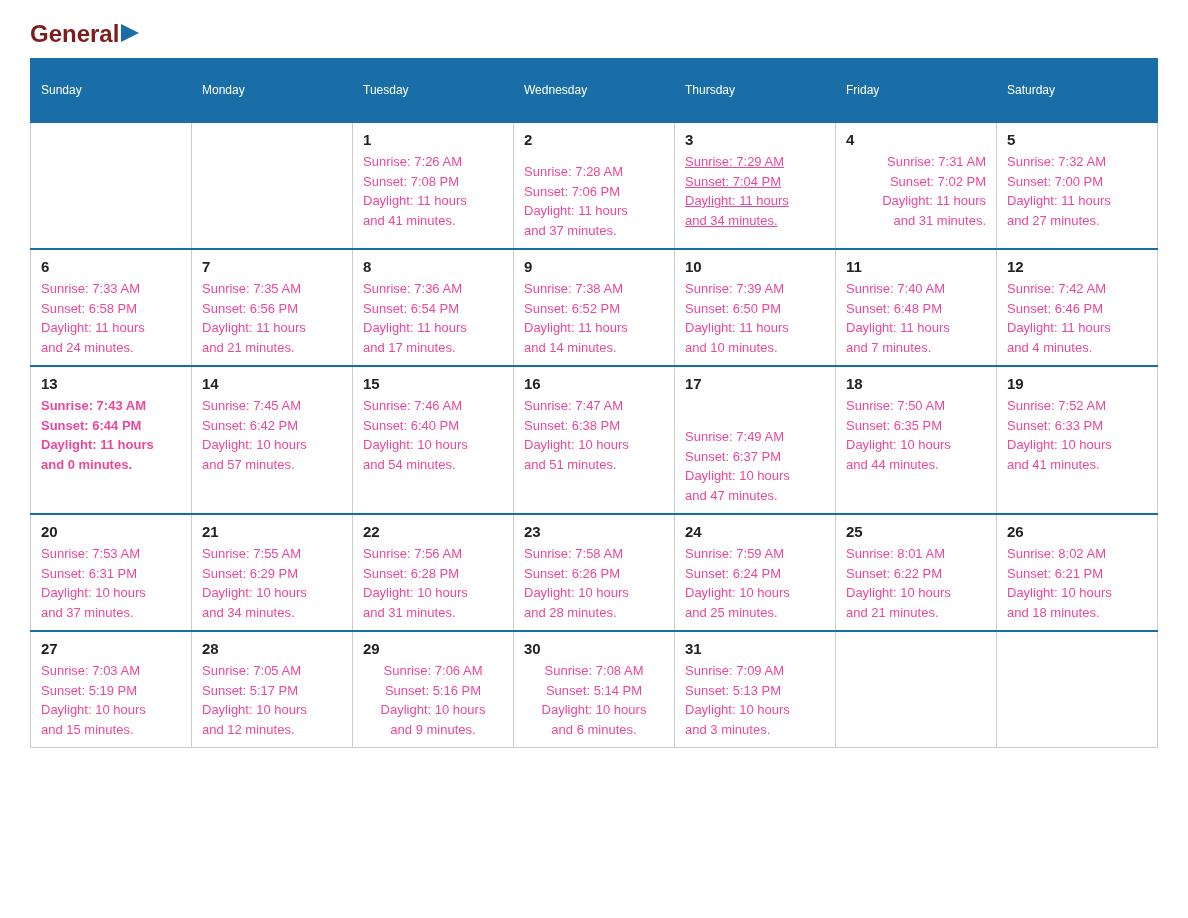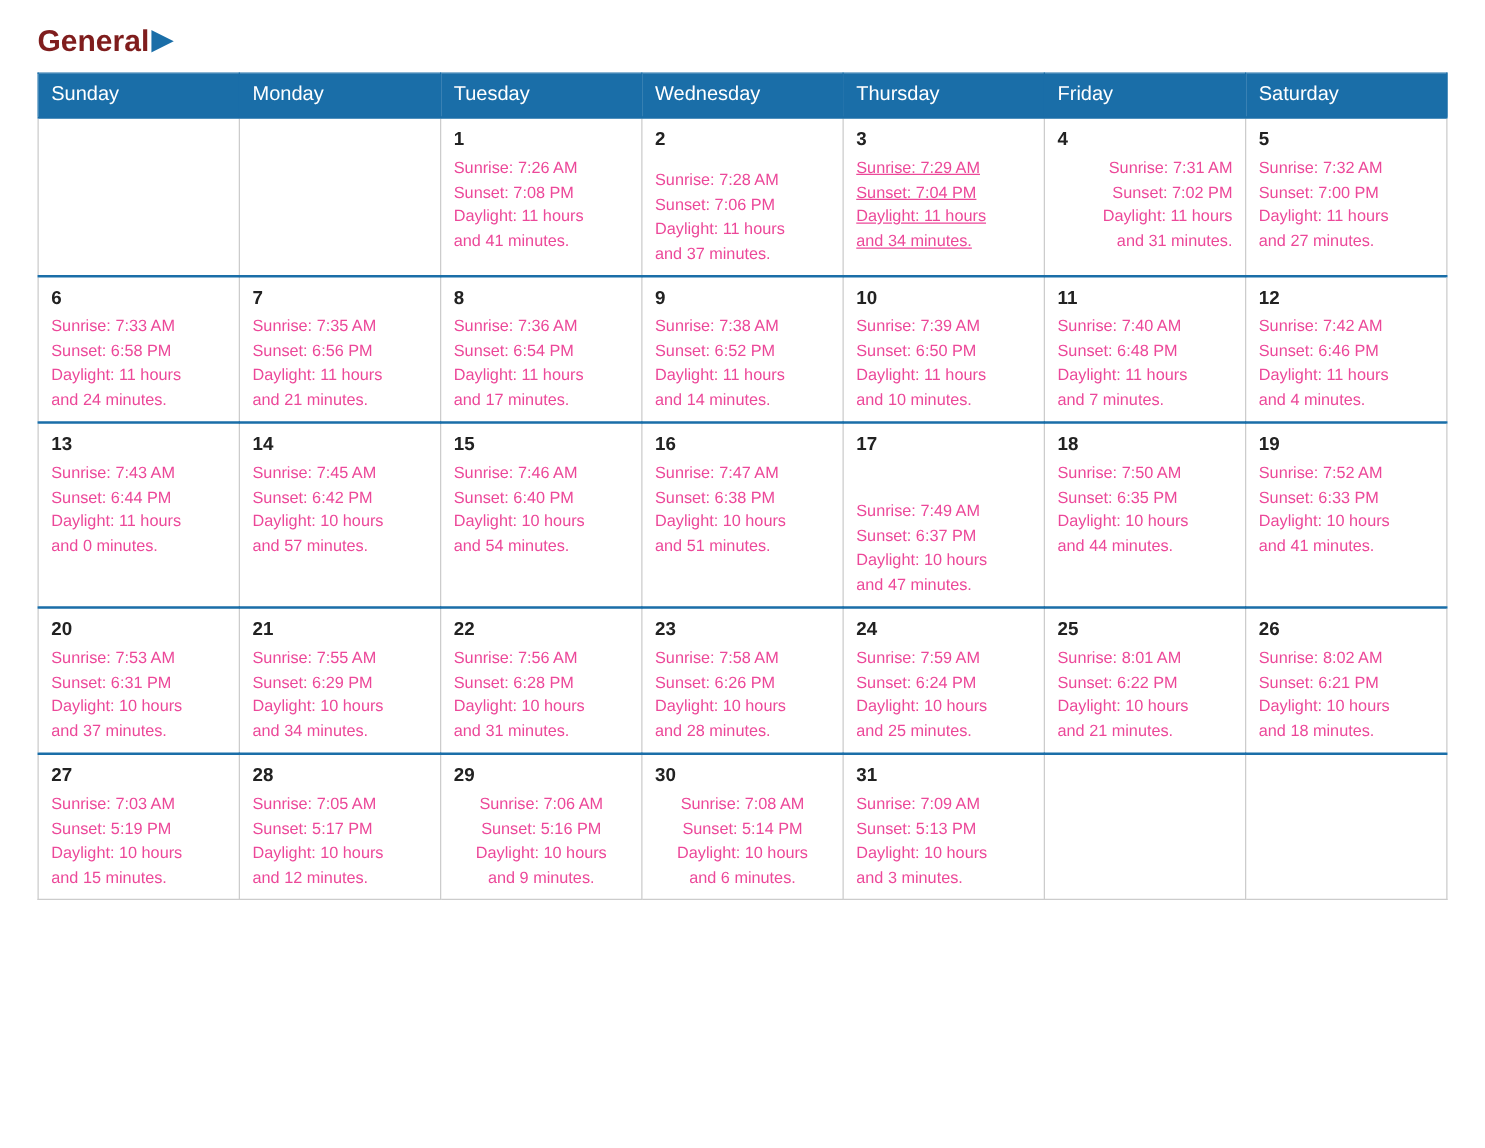--- a/index.html
+++ b/index.html
@@ -52,23 +52,23 @@
     table {
       width: 100%;
       border-collapse: collapse;
       margin-top: 10px;
     }
     thead tr {
       background-color: #1a6ea8;
     }
     thead th {
       color: #fff;
-      font-size: 16px;
+      font-size: 12px;
       font-weight: normal;
-      padding: 8px 10px;
+      padding: 24px 10px;
       text-align: left;
       border: 1px solid #1a6ea8;
     }
     tbody td {
       vertical-align: top;
       padding: 8px 10px;
       border: 1px solid #ccc;
       width: 14.28%;
       min-height: 110px;
       font-size: 13px;
@@ -213,21 +213,21 @@
           <span class="day-num">12</span>
           <div class="day-detail" style="white-space: pre-line;">Sunrise: 7:42 AM
 Sunset: 6:46 PM
 Daylight: 11 hours
 and 4 minutes.</div>
         </td>
       </tr>
       <tr>
         <td>
           <span class="day-num">13</span>
-          <div class="day-detail" style="white-space: pre-line;">Sunrise: 7:43 AM
+          <div class="day-detail" style="white-space: pre-line; font-weight: bold;">Sunrise: 7:43 AM
 Sunset: 6:44 PM
 Daylight: 11 hours
 and 0 minutes.</div>
         </td>
         <td>
           <span class="day-num">14</span>
           <div class="day-detail" style="white-space: pre-line;">Sunrise: 7:45 AM
 Sunset: 6:42 PM
 Daylight: 10 hours
 and 57 minutes.</div>

